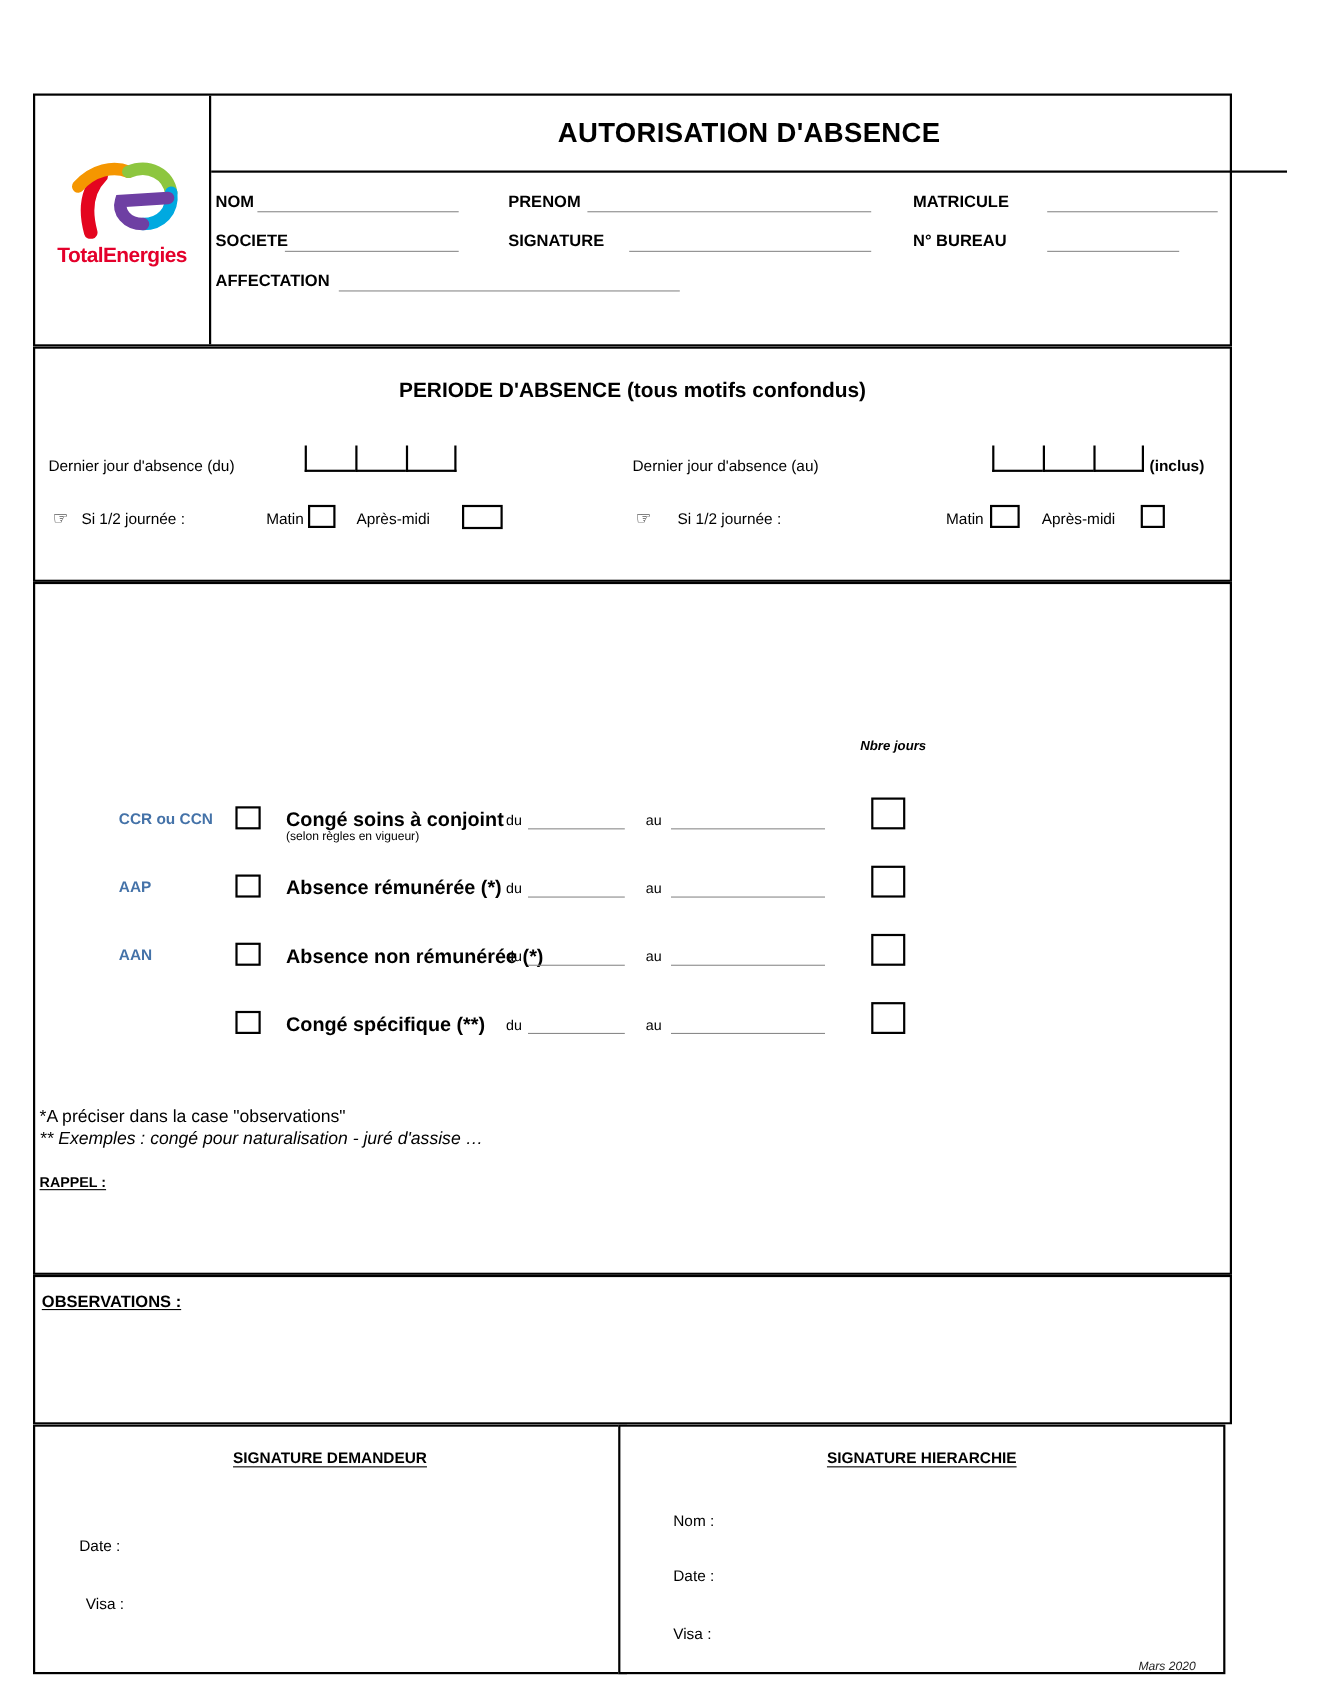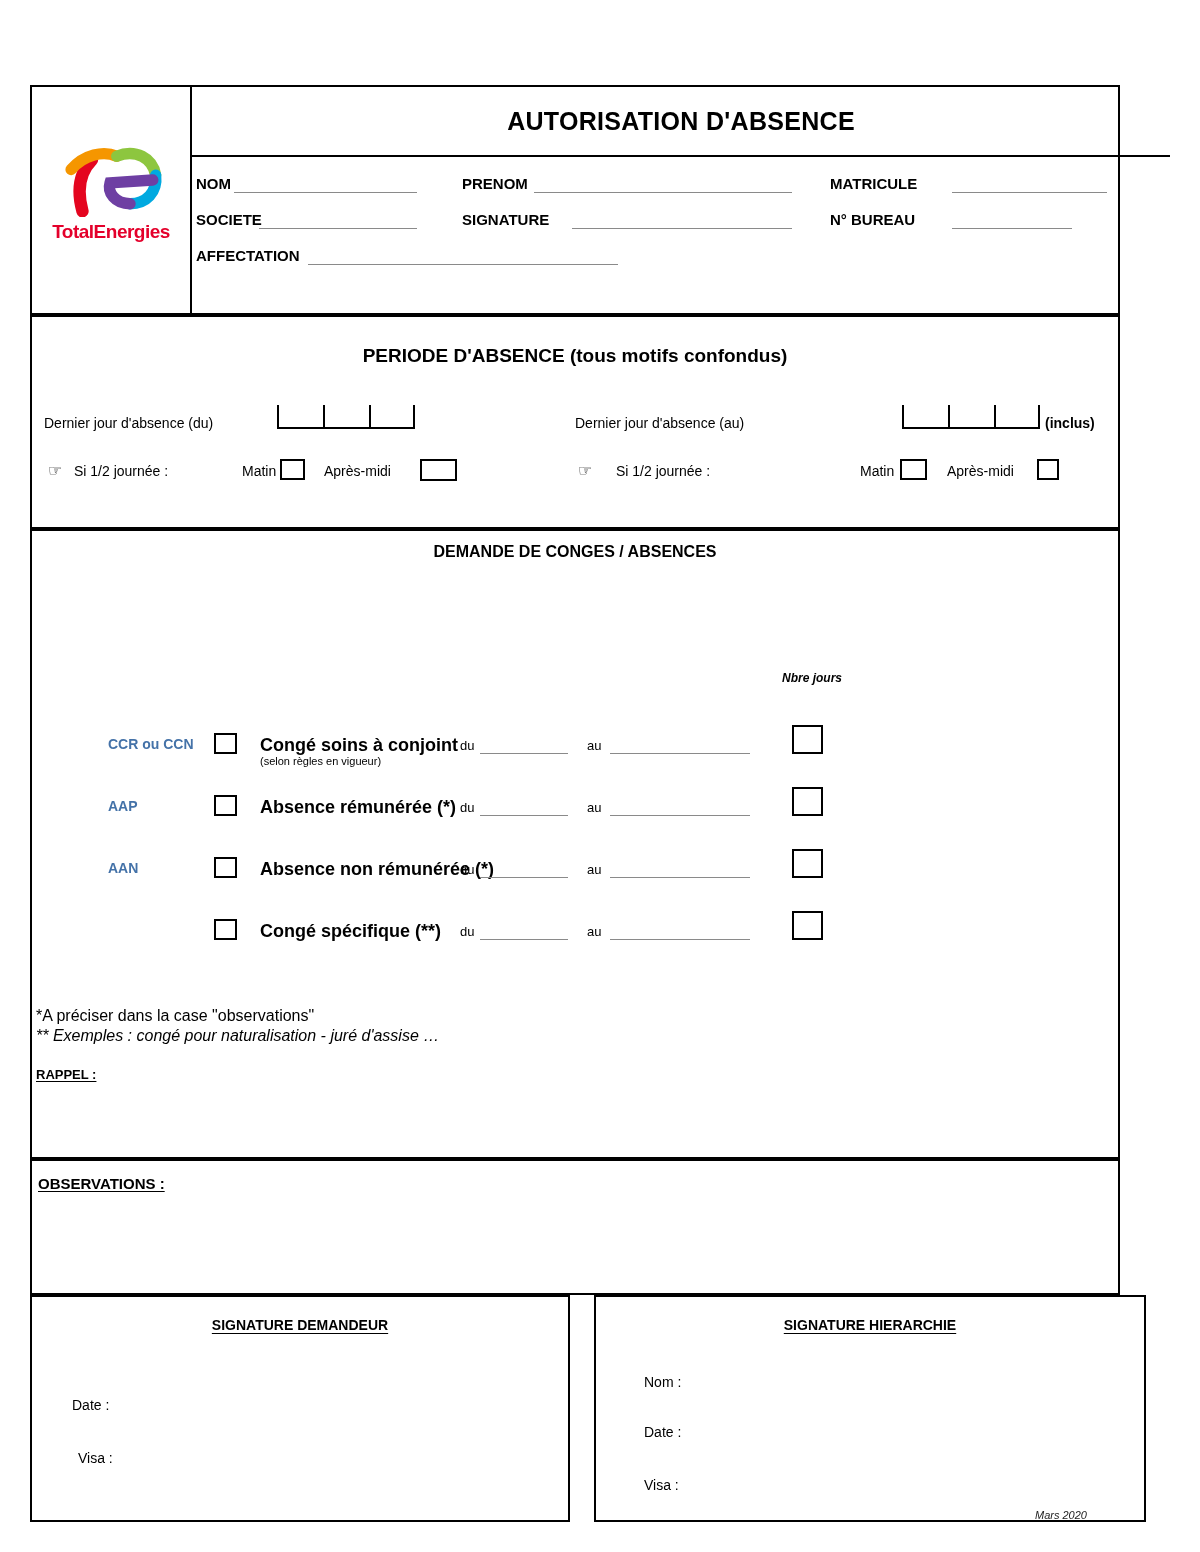--- a/index.html
+++ b/index.html
@@ -59,21 +59,21 @@
   .rappel-text { position: absolute; font-size: 13px; white-space: nowrap; }
 
   
   #observations { top: 1074px; height: 136px; }
   .obs-label { position: absolute; left: 6px; top: 14px; font-weight: bold; font-size: 15px; text-decoration: underline; text-underline-offset: 2px; }
 
   
   #signatures { top: 1210px; height: 227px; border: none; }
   .sigbox { position: absolute; top: 0; height: 227px; border: 2px solid #000; background: #fff; }
   #sig-left  { left: 0;   width: 540px; }
-  #sig-right { left: 564px; width: 552px; }
+  #sig-right { left: 532px; width: 552px; }
   .sig-title { position: absolute; left: 0; top: 20px; width: 100%; text-align: center; font-weight: bold; font-size: 14px;
                text-decoration: underline; text-underline-offset: 3px; }
   .sig-lbl { position: absolute; font-size: 14px; }
 
   .version { position: absolute; left: 1005px; top: 1424px; font-size: 11px; font-style: italic; color: #222; }
 </style>
 </head>
 <body>
 
 <div class="form">
@@ -145,21 +145,20 @@
 
     <span class="hand" style="left:546px;top:144px">☞</span>
     <span class="plain" style="left:584px;top:146px">Si 1/2 journée :</span>
     <span class="plain" style="left:828px;top:146px">Matin</span>
     <span class="cb" style="left:868px;top:142px;width:27px;height:21px"></span>
     <span class="plain" style="left:915px;top:146px">Après-midi</span>
     <span class="cb" style="left:1005px;top:142px;width:22px;height:21px"></span>
   </section>
 
   <section class="box" id="demande">
-    <div class="sect-title">DEMANDE DE CONGES / ABSENCES</div>
     <div class="nbre">Nbre jours</div>
 
     <div class="row" style="top:202px">
       <span class="code">CCR ou CCN</span>
       <span class="cb rowcb"></span>
       <span class="rowlabel">Congé soins à conjoint</span>
       <span class="sub">(selon règles en vigueur)</span>
       <span class="du">du</span>
       <span class="uline du-line"></span>
       <span class="au">au</span>

